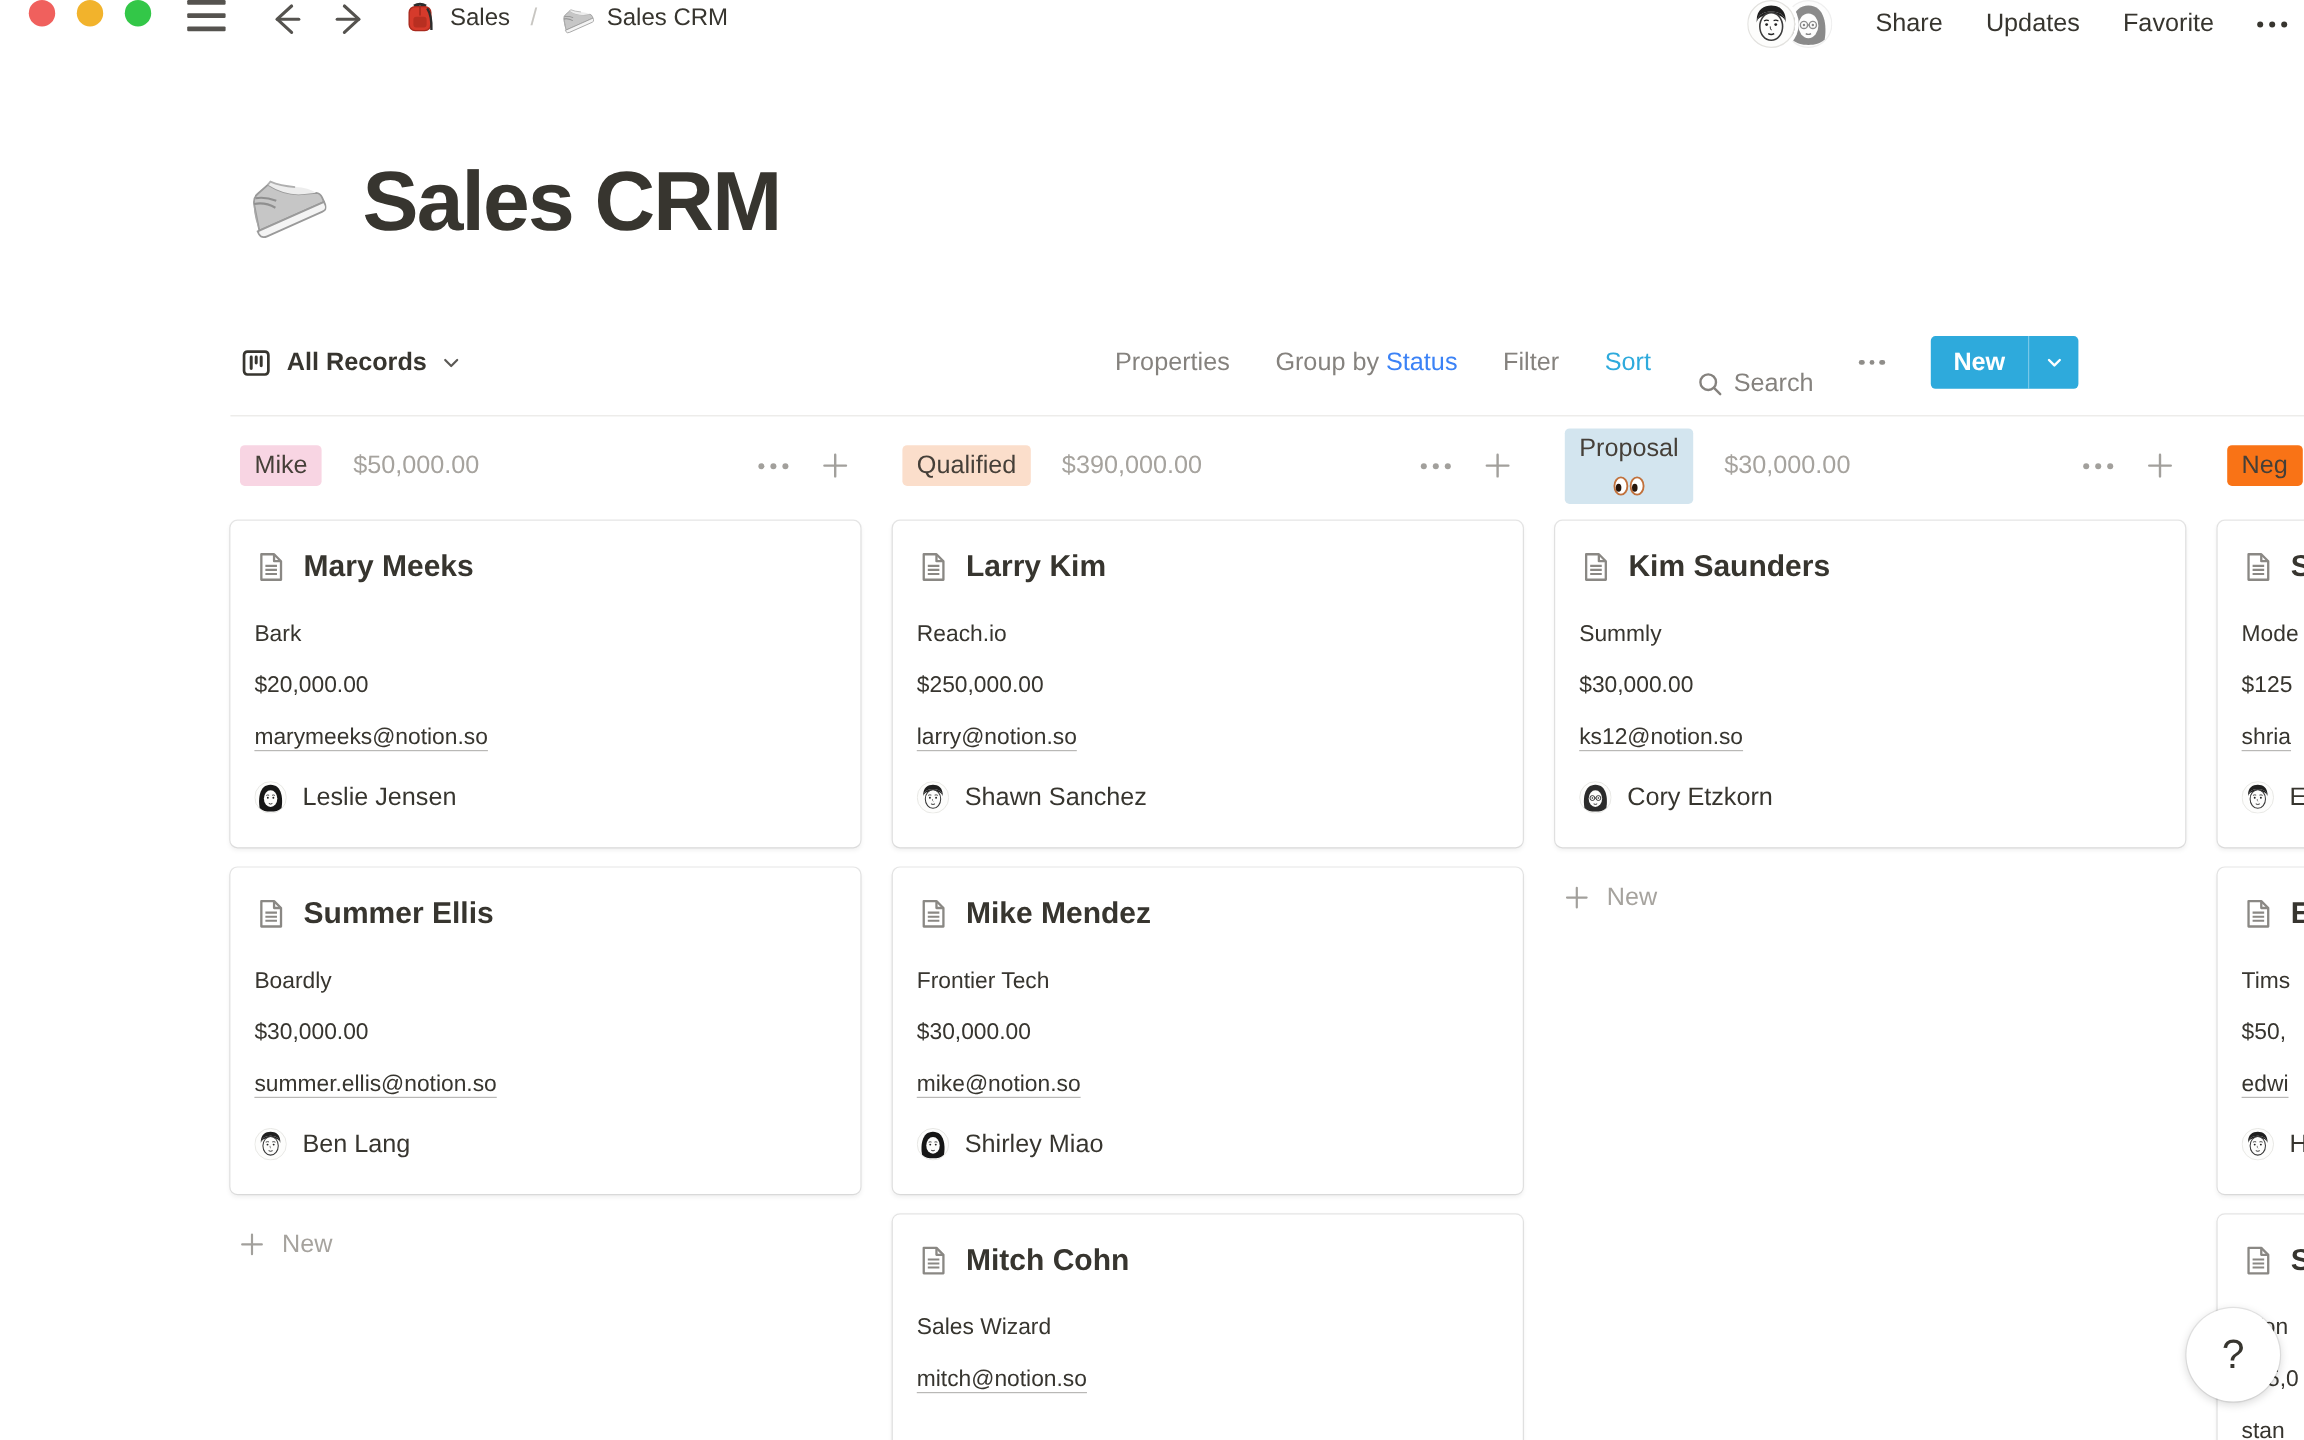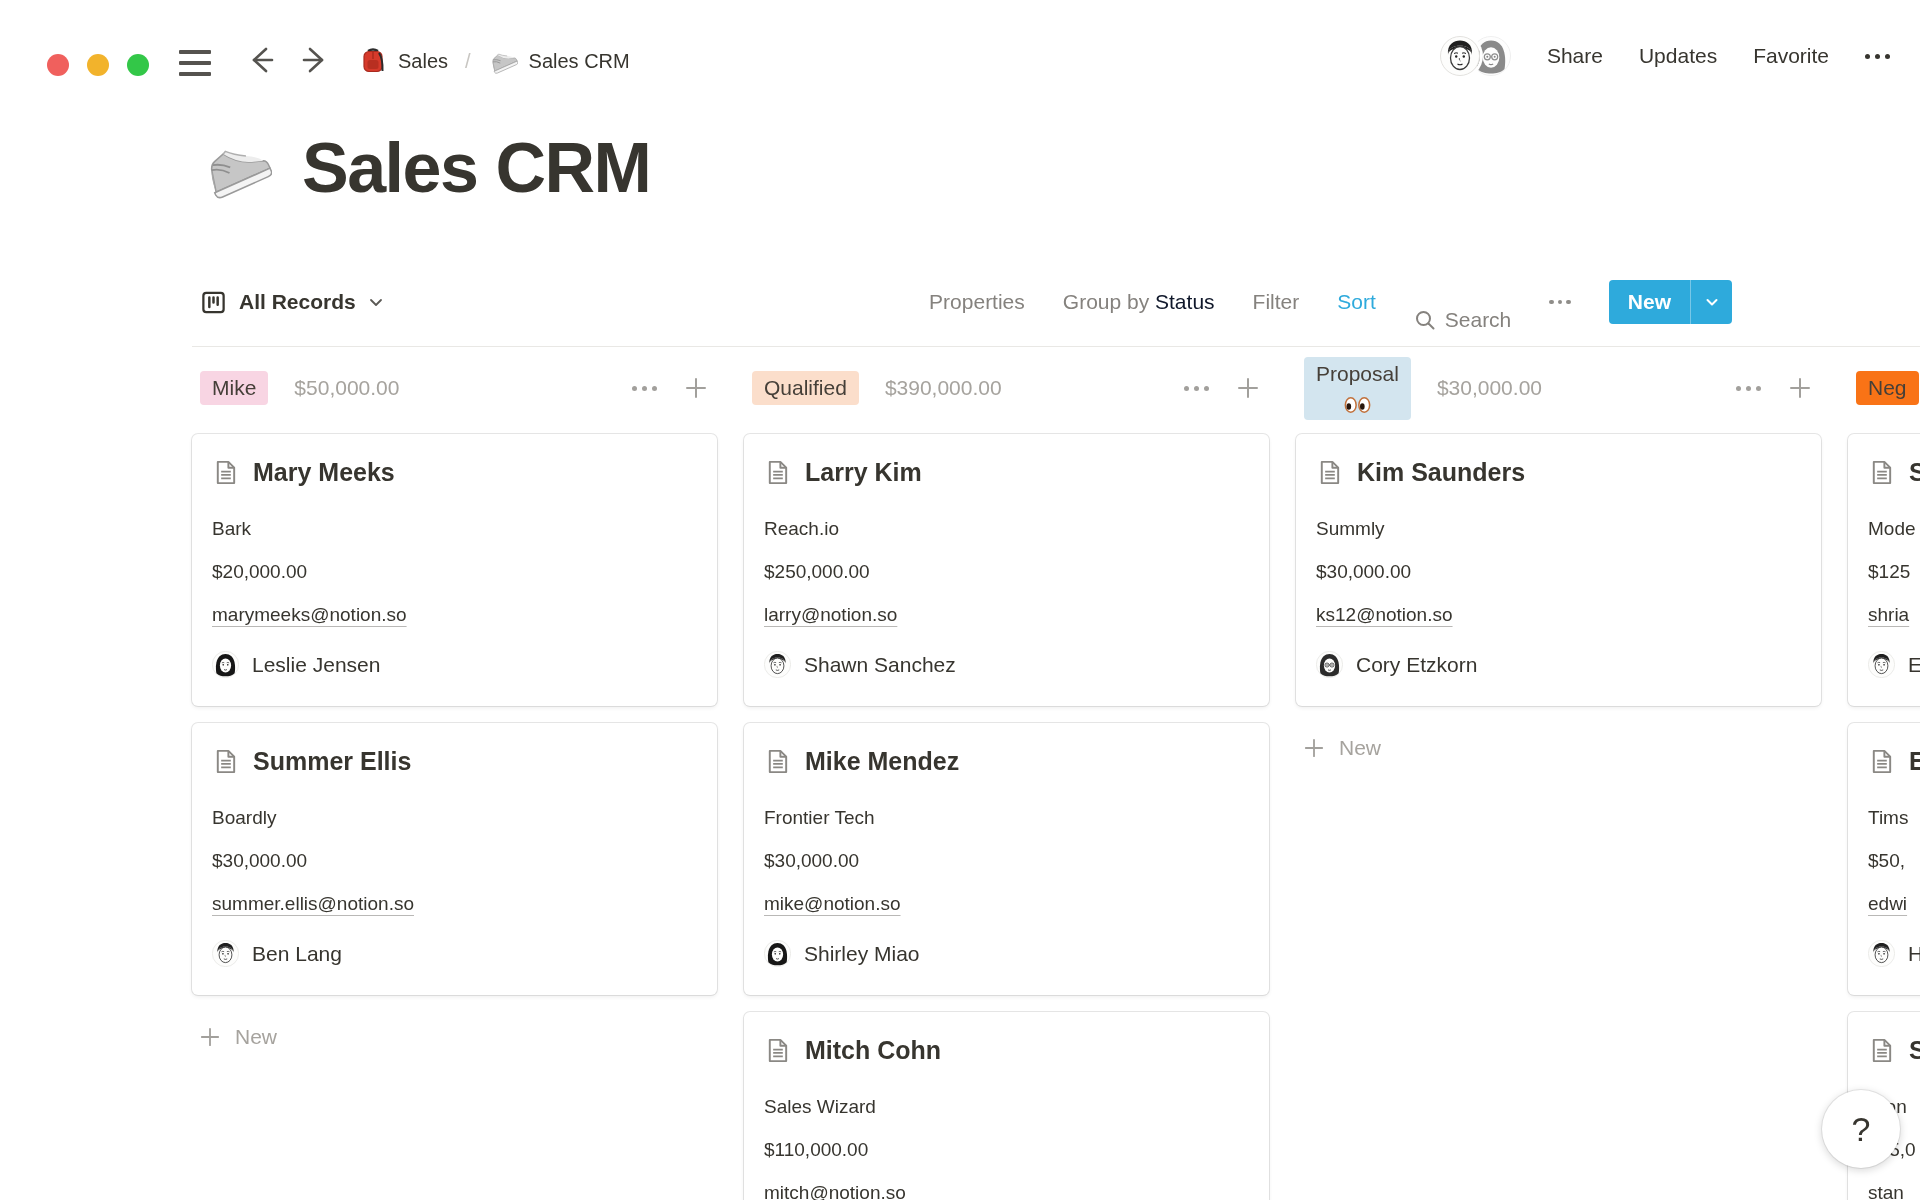--- a/index.html
+++ b/index.html
@@ -5,21 +5,21 @@
   * { margin:0; padding:0; box-sizing:border-box; }
   html,body { width:1920px; height:1200px; }
   body {
     position:relative; overflow:hidden; background:#ffffff;
     font-family:"Liberation Sans", sans-serif; color:#37352F;
   }
   svg { display:block; }
 
   
   .topbar{ position:absolute; top:0; left:0; right:0; height:76px;
-    display:flex; align-items:flex-end; padding:0 30px 0 24px;margin-left:23px; }
+    display:flex; align-items:flex-start; padding:0 14px 0 24px; }
   .lights{ display:flex; align-items:center; gap:18px; margin-right:30px; }
   .light{ width:22px; height:22px; border-radius:50%; }
   .l-red{ background:#F0605D; } .l-yellow{ background:#F2B32C; } .l-green{ background:#33C748; }
   .hamburger{ width:32px; display:flex; flex-direction:column; gap:7px; margin-right:34px; cursor:pointer;}
   .hamburger i{ display:block; height:4px; background:#55534F; border-radius:1px; }
   .nav-arrows{ display:flex; align-items:center; gap:22px; margin-right:28px; }
   .breadcrumb{ display:flex; align-items:center; gap:12px; font-size:20px; }
   .crumb{ display:flex; align-items:center; gap:11px; cursor:pointer; }
   .crumb-sep{ color:#C8C6C2; padding:0 5px; }
   .topbar-right{ margin-left:auto; display:flex; align-items:center; gap:36px; font-size:21px; }
@@ -34,21 +34,21 @@
   
   .title-row{ position:absolute; left:200px; top:128px; display:flex; align-items:center; gap:30px; }
   .title-text{ font-size:70px; font-weight:700; letter-spacing:-1.5px; color:#37352F; }
 
   
   .toolbar{ position:absolute; left:200px; right:188px; top:272px; height:60px;
     display:flex; align-items:center; }
   .view-switch{ display:flex; align-items:center; gap:12px; font-size:21px; font-weight:700; cursor:pointer; }
   .toolbar-right{ margin-left:auto; display:flex; align-items:center; gap:38px;
     font-size:21px; color:#85827E; }
-  .groupby{ cursor:pointer; } .groupby b{ color:#0f172a; font-weight:400; }
+  .groupby{ cursor:pointer; } .groupby b{ color:#3b82f6; font-weight:400; }
   .tb-sort{ color:#2EAADC; cursor:pointer; }
   .tb-item{ cursor:pointer; }
   .searchbox{ display:flex; align-items:center; gap:9px; cursor:pointer;margin-top:35px; }
   .tdots{ display:flex; gap:4px; cursor:pointer; }
   .tdots i{ width:4.5px; height:4.5px; border-radius:50%; background:#8F8D89; display:block; }
   .new-btn{ display:flex; align-items:stretch; background:#2EAADC; color:#fff;
     border-radius:4px; height:44px; overflow:hidden; cursor:pointer; }
   .new-main{ display:flex; align-items:center; padding:0 19px; font-size:21px; font-weight:700; }
   .new-chevron{ width:42px; display:flex; align-items:center; justify-content:center;
     border-left:1px solid rgba(255,255,255,0.35); }
@@ -426,21 +426,20 @@
       <article class="card">
         <div class="card-title">
             <span>
               <svg width="27" height="27" viewBox="0 0 28 28">
                 <use href="#doc"></use>
               </svg>
             </span>
             <span>Mitch Cohn</span>
           </div>
         <div class="card-row">Sales Wizard</div>
-        <div class="card-row">$110,000.00</div>
         <div class="card-row card-email">
             <span>mitch@notion.so</span>
           </div>
       </article>
     </div>
   </section>
 
   <section class="col">
     <div class="col-header">
       <span class="badge bg-proposal">

